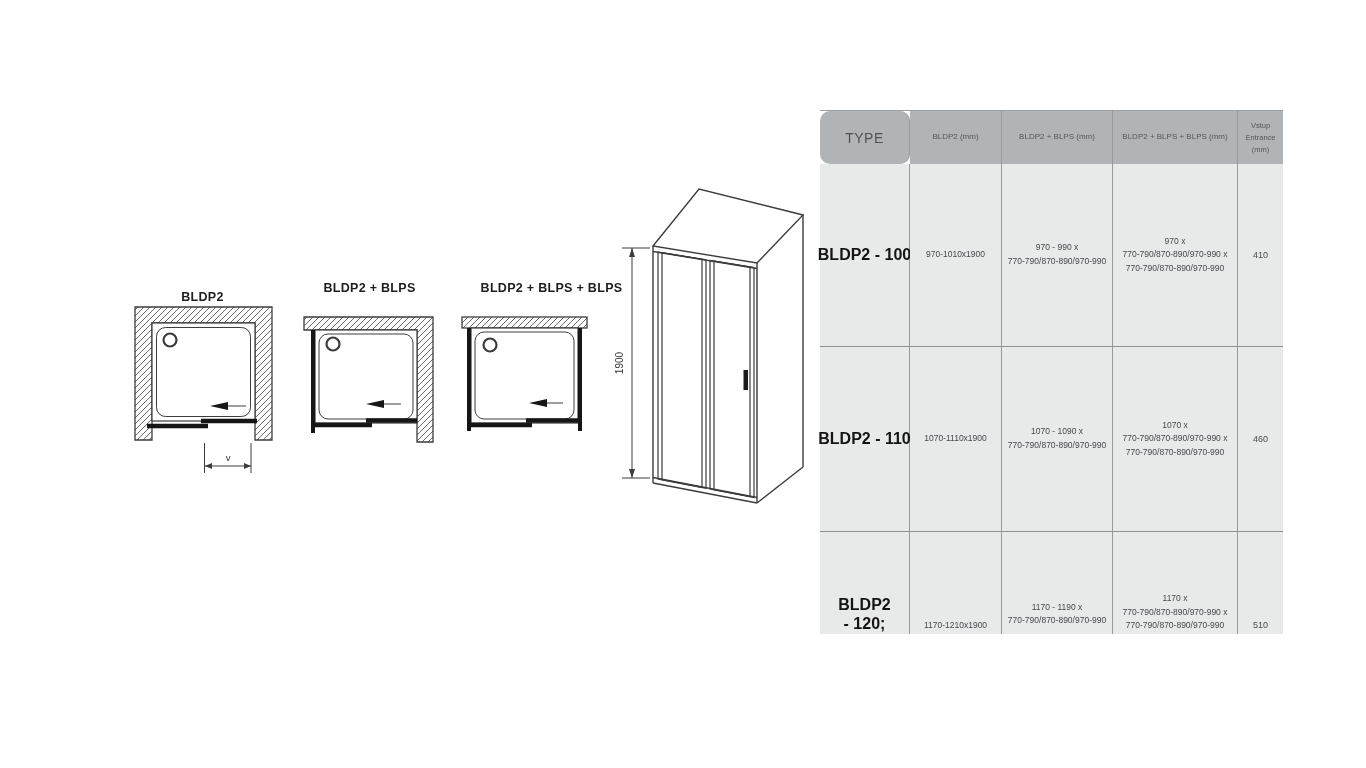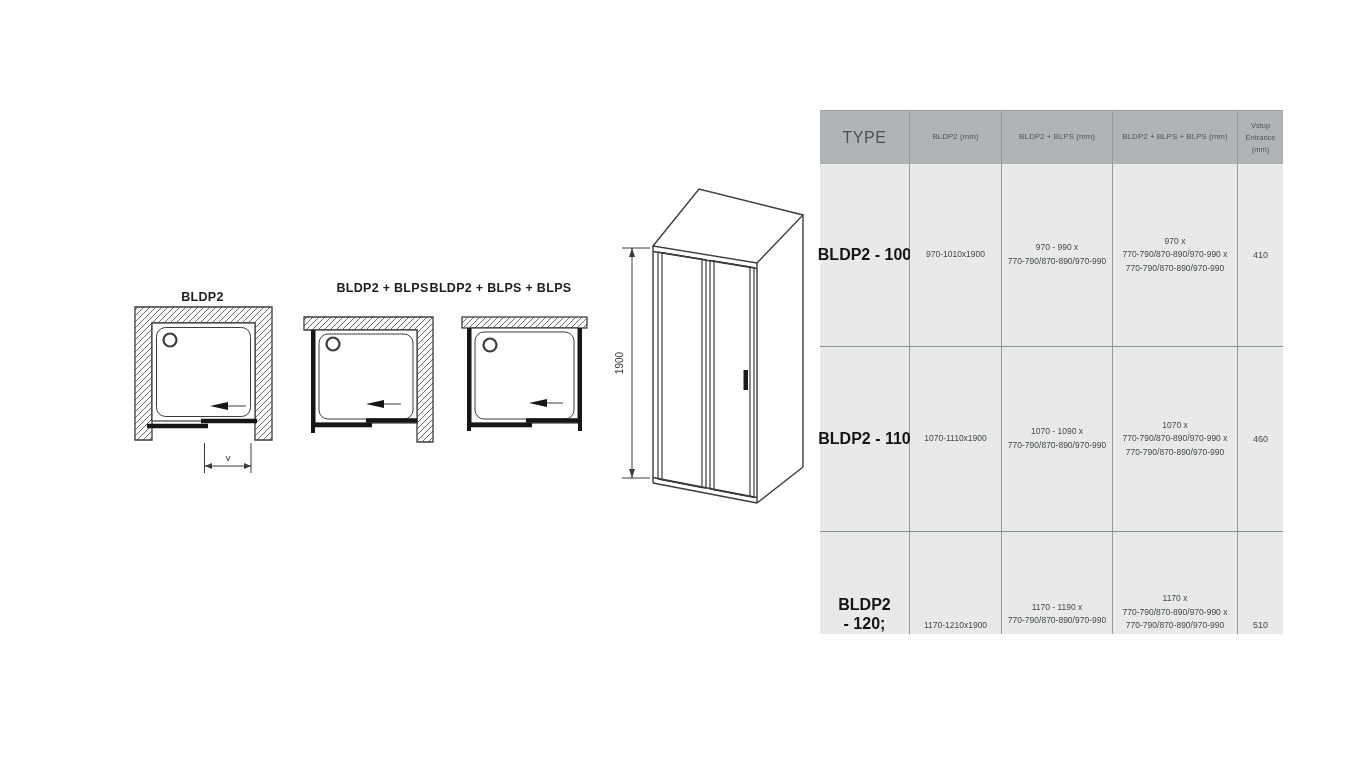--- a/index.html
+++ b/index.html
@@ -12,36 +12,36 @@
   .spec-table{position:absolute;left:820px;top:110px;width:463px;display:grid;
               grid-template-columns:90px 92px 111px 125px 45px;
               grid-template-rows:53px 182px 185px 103px;
               border-top:1px solid #9da0a2;box-sizing:border-box;}
   .cell{box-sizing:border-box;border-right:1px solid #97999c;background:#e8e9e9;
         display:flex;flex-direction:column;align-items:center;justify-content:center;
         text-align:center;color:#46494d;}
   .cell.last-col{border-right:none;}
   .cell.hdr{background:#b1b4b6;color:#54575b;font-size:8px;}
   .cell.hdr .hline{line-height:1.6;white-space:nowrap;}
-  .cell.hdr.type-hdr{font-size:16px;color:#4e5155;letter-spacing:.5px;}
+  .cell.hdr.type-hdr{font-size:14px;color:#4e5155;letter-spacing:.5px;border-radius:10px;}
   .cell.row-sep{border-top:1px solid #8f9294;}
   .cell.bottom-align{justify-content:flex-end;padding-bottom:1px;}
   .type-val{font-weight:700;font-size:16px;color:#141414;white-space:nowrap;line-height:1.15;}
   .type-val.wrap{white-space:normal;max-width:62px;}
   .dim-val{font-size:8.5px;line-height:1.6;white-space:nowrap;}
   .ent-val{font-size:9px;}
 </style>
 </head>
 <body>
 
 <div class="page">
 
   <div class="plan-label" style="left:130px;top:279px;width:145px;margin-top:11px;">BLDP2</div>
-  <div class="plan-label" style="left:310px;top:281px;width:145px;">BLDP2 + BLPS</div>
-  <div class="plan-label" style="left:428px;top:281px;width:145px;">BLDP2 + BLPS + BLPS</div>
+  <div class="plan-label" style="left:297px;top:281px;width:145px;">BLDP2 + BLPS</div>
+  <div class="plan-label" style="left:479px;top:281px;width:145px;">BLDP2 + BLPS + BLPS</div>
 
   <svg style="left:133px;top:300px;" width="142" height="178" viewBox="0 0 142 178">
     <defs>
       <pattern id="hatch1" width="6" height="6" patternUnits="userSpaceOnUse">
         <path d="M0,6 L6,0 M-1.5,1.5 L1.5,-1.5 M4.5,7.5 L7.5,4.5" stroke="#6a6a6a" stroke-width="1"></path>
       </pattern>
     </defs>
     <path d="M2,7 L139,7 L139,140 L122,140 L122,23 L19,23 L19,140 L2,140 Z" fill="url(#hatch1)" stroke="#3c3c3c" stroke-width="1.3"></path>
     <rect x="19" y="23" width="103" height="98" fill="#ffffff" stroke="#3c3c3c" stroke-width="1.2"></rect>
     <rect x="23.5" y="27.5" width="94" height="89" rx="9" fill="none" stroke="#3c3c3c" stroke-width="1"></rect>

